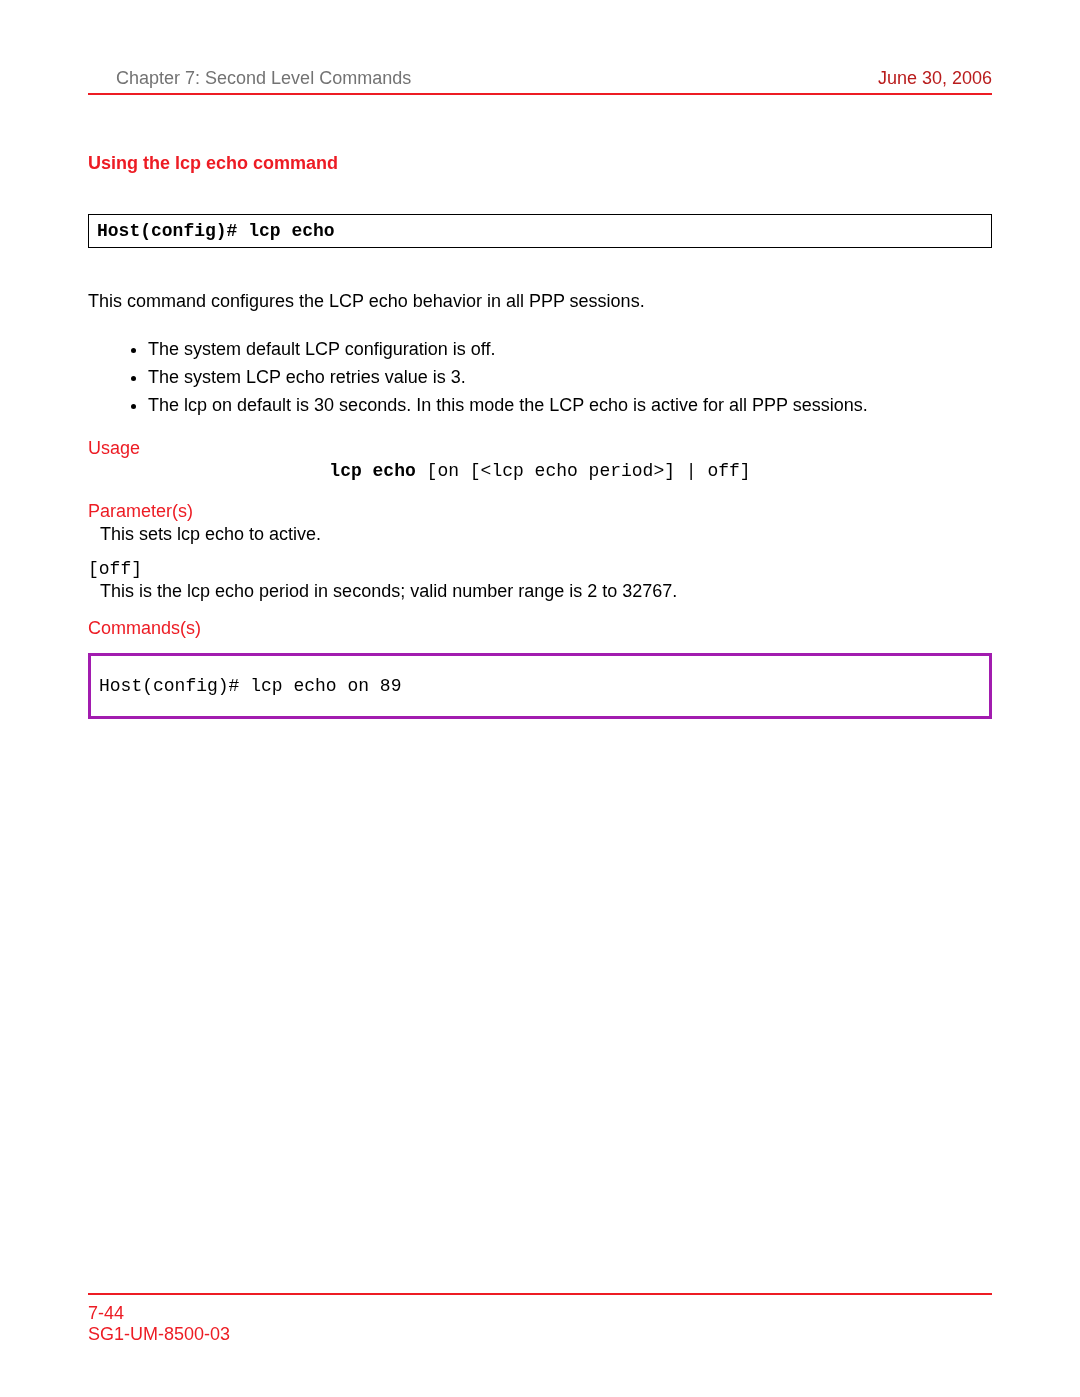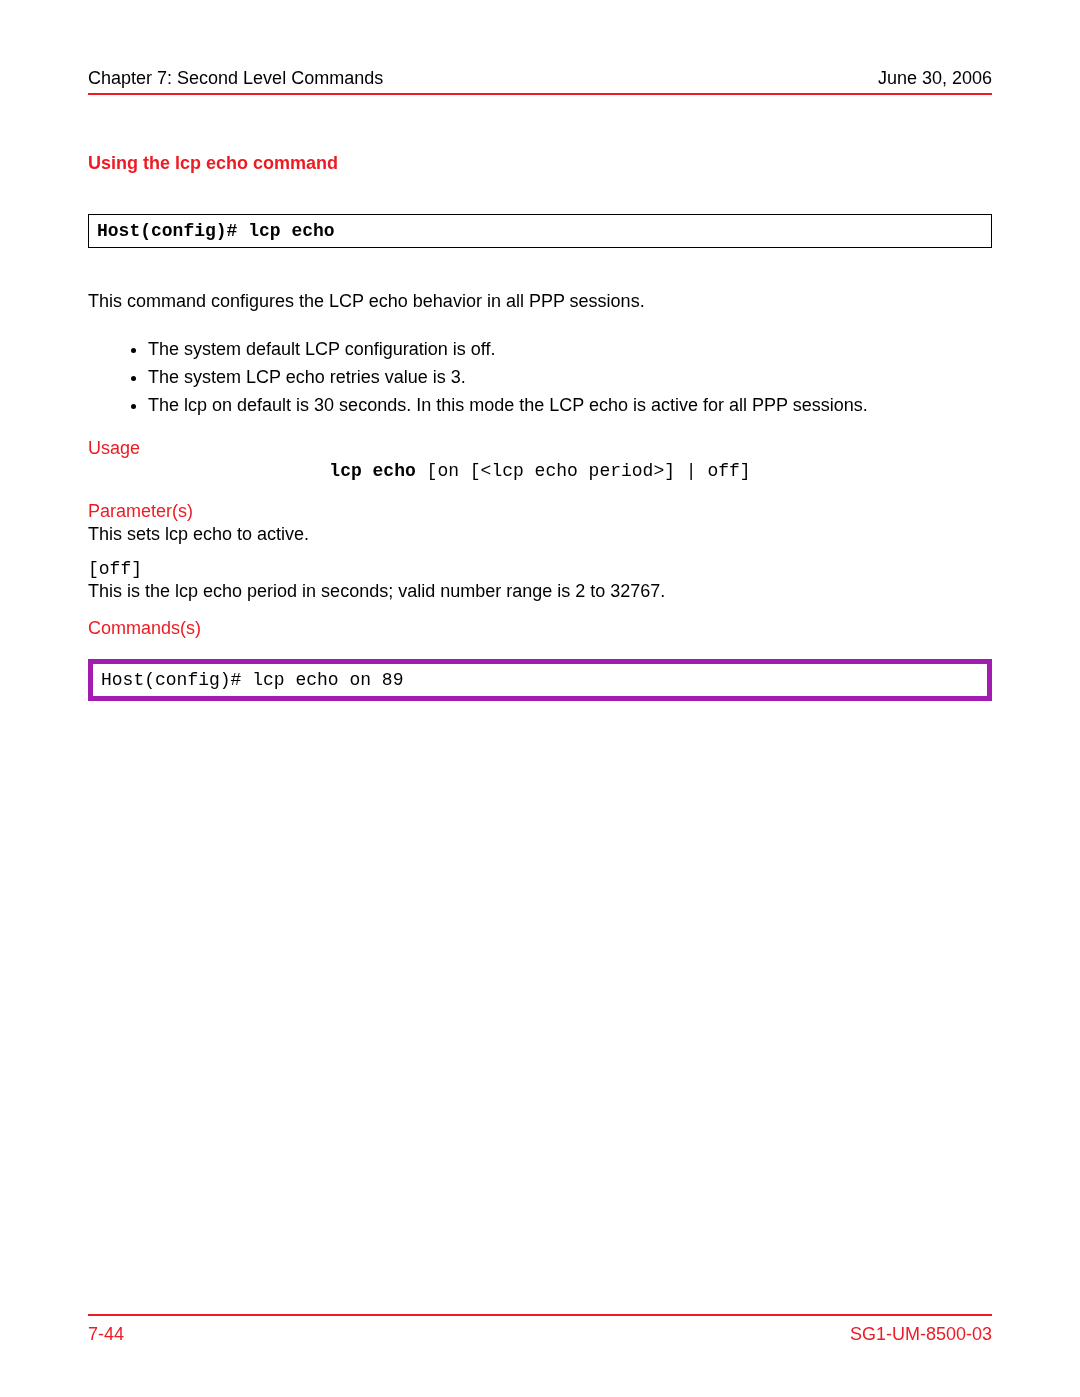--- a/index.html
+++ b/index.html
@@ -15,22 +15,22 @@
   .page {
     padding: 68px 88px 0 88px;
   }
   .header-row {
     display: flex;
     justify-content: space-between;
     border-bottom: 2px solid #ed1c24;
     padding-bottom: 4px;
     margin-bottom: 58px;
   }
-  .header-left { color: #000000; font-size: 18px; }
-  .header-right { color: #000000; font-size: 18px; }
+  .header-left { color: #737373; font-size: 18px; margin-left: 28px; }
+  .header-right { color: #b91c1c; font-size: 18px; }
   .section-title {
     color: #ed1c24;
     font-weight: bold;
     font-size: 18px;
     margin-bottom: 40px;
   }
   .cmd-box {
     border: 1px solid #000;
     padding: 6px 8px;
     margin-bottom: 40px;
@@ -57,44 +57,44 @@
     margin-top: 16px;
     margin-bottom: 2px;
   }
   .mono {
     font-family: "Courier New", monospace;
     font-size: 18px;
     white-space: pre;
     text-align: center;
   }
   .mono-bold { font-weight: bold; }
-  .para { font-size: 18px; margin: 2px 0 14px 0; }
+  .para { font-size: 18px; margin: 2px 0 14px 12px; }
   .param-code {
     font-family: "Courier New", monospace;
     font-size: 18px;
     margin-top: 10px;
   }
   .example-box {
-    border: 5px solid #a21caf;
-    padding: 6px 8px;
+    border: 3px solid #a21caf;
+    padding: 20px 8px;
     font-family: "Courier New", monospace;
     font-size: 18px;
-    margin-top: 20px;
+    margin-top: 14px;
   }
   .footer {
     position: absolute;
     left: 88px;
     right: 88px;
     bottom: 52px;
     border-top: 2px solid #ed1c24;
     padding-top: 8px;
     display: flex;
-    justify-content: space-between;
     color: #ed1c24;
     font-size: 18px;
+    flex-direction: column;
   }
 </style>
 </head>
 <body>
 
 <div class="page">
 
   <div class="header-row">
     <div class="header-left">Chapter 7: Second Level Commands</div>
     <div class="header-right">June 30, 2006</div>

